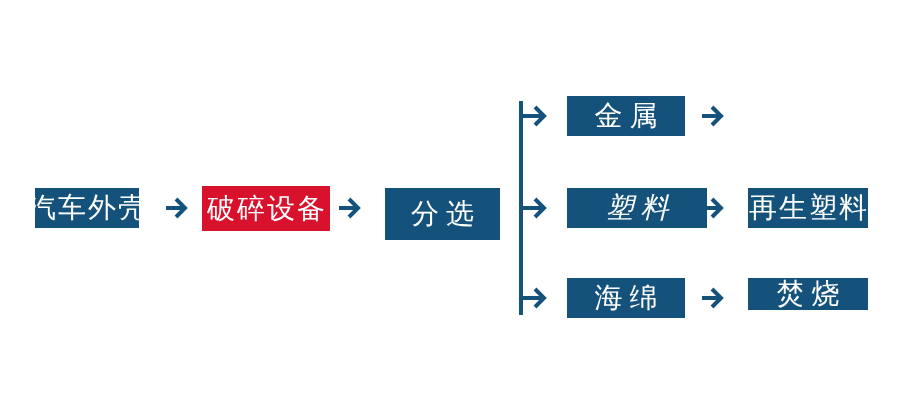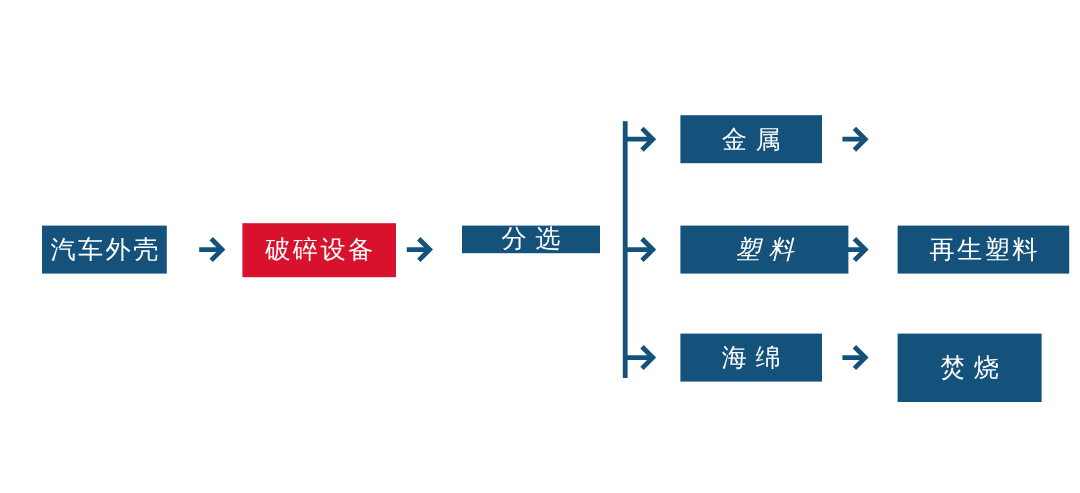--- a/index.html
+++ b/index.html
@@ -19,26 +19,26 @@
     height: 411px;
     background: var(--bg);
     overflow: hidden;
   }
   .node {
     position: absolute;
     display: flex;
     align-items: center;
     justify-content: center;
     color: #ffffff;
-    font-size: 21px;
+    font-size: 28px;
     line-height: 1;
     white-space: nowrap;
   }
   .node.blue { background: var(--blue); }
-  .node.red  { background: var(--red); font-family: Liberation Serif, serif; }
+  .node.red  { background: var(--red); }
   .node span.sp2 { letter-spacing: 7px; margin-right: -7px; }
   .node span.sp4 { letter-spacing: 2px; margin-right: -2px; }
   .arrow {
     position: absolute;
     width: 30px;
     height: 30px;
     color: var(--blue);
   }
   .arrow path {
     stroke: currentColor;
@@ -72,21 +72,21 @@
 
   <div class="node red" style="left:202px; top:186px; width:128px; height:45px;">
     <span class="sp4">破碎设备</span>
   </div>
 
   <svg class="arrow" style="left:336px; top:193px;" viewBox="0 0 30 30">
     <path d="M3 15 H21"></path>
     <path d="M13 6 L22 15 L13 24"></path>
   </svg>
 
-  <div class="node blue" style="left:385px; top:188px; width:115px; height:23px;">
+  <div class="node blue" style="left:385px; top:188px; width:115px; height:52px;">
     <span class="sp2">分选</span>
   </div>
 
   <div class="vline"></div>
 
   <svg class="arrow" style="left:522px; top:101px;" viewBox="0 0 30 30">
     <path d="M0 15 H21"></path>
     <path d="M13 6 L22 15 L13 24"></path>
   </svg>
   <svg class="arrow" style="left:522px; top:193px;" viewBox="0 0 30 30">
@@ -106,28 +106,28 @@
     <path d="M13 6 L22 15 L13 24"></path>
   </svg>
 
   <div class="node blue" style="left:567px; top:188px; width:140px; height:40px;font-style:italic;">
     <span class="sp2">塑料</span>
   </div>
   <svg class="arrow" style="left:699px; top:193px;" viewBox="0 0 30 30">
     <path d="M3 15 H21"></path>
     <path d="M13 6 L22 15 L13 24"></path>
   </svg>
-  <div class="node blue" style="left:748px; top:188px; width:143px; height:40px;">
+  <div class="node blue" style="left:748px; top:188px; width:120px; height:40px;">
     <span class="sp4">再生塑料</span>
   </div>
 
   <div class="node blue" style="left:567px; top:278px; width:118px; height:40px;text-align:right;">
     <span class="sp2">海绵</span>
   </div>
   <svg class="arrow" style="left:699px; top:283px;" viewBox="0 0 30 30">
     <path d="M3 15 H21"></path>
     <path d="M13 6 L22 15 L13 24"></path>
   </svg>
-  <div class="node blue" style="left:748px; top:278px; width:120px; height:57px;">
+  <div class="node blue" style="left:748px; top:278px; width:120px; height:32px;">
     <span class="sp2">焚烧</span>
   </div>
 
 </div>
 
 </body></html>

